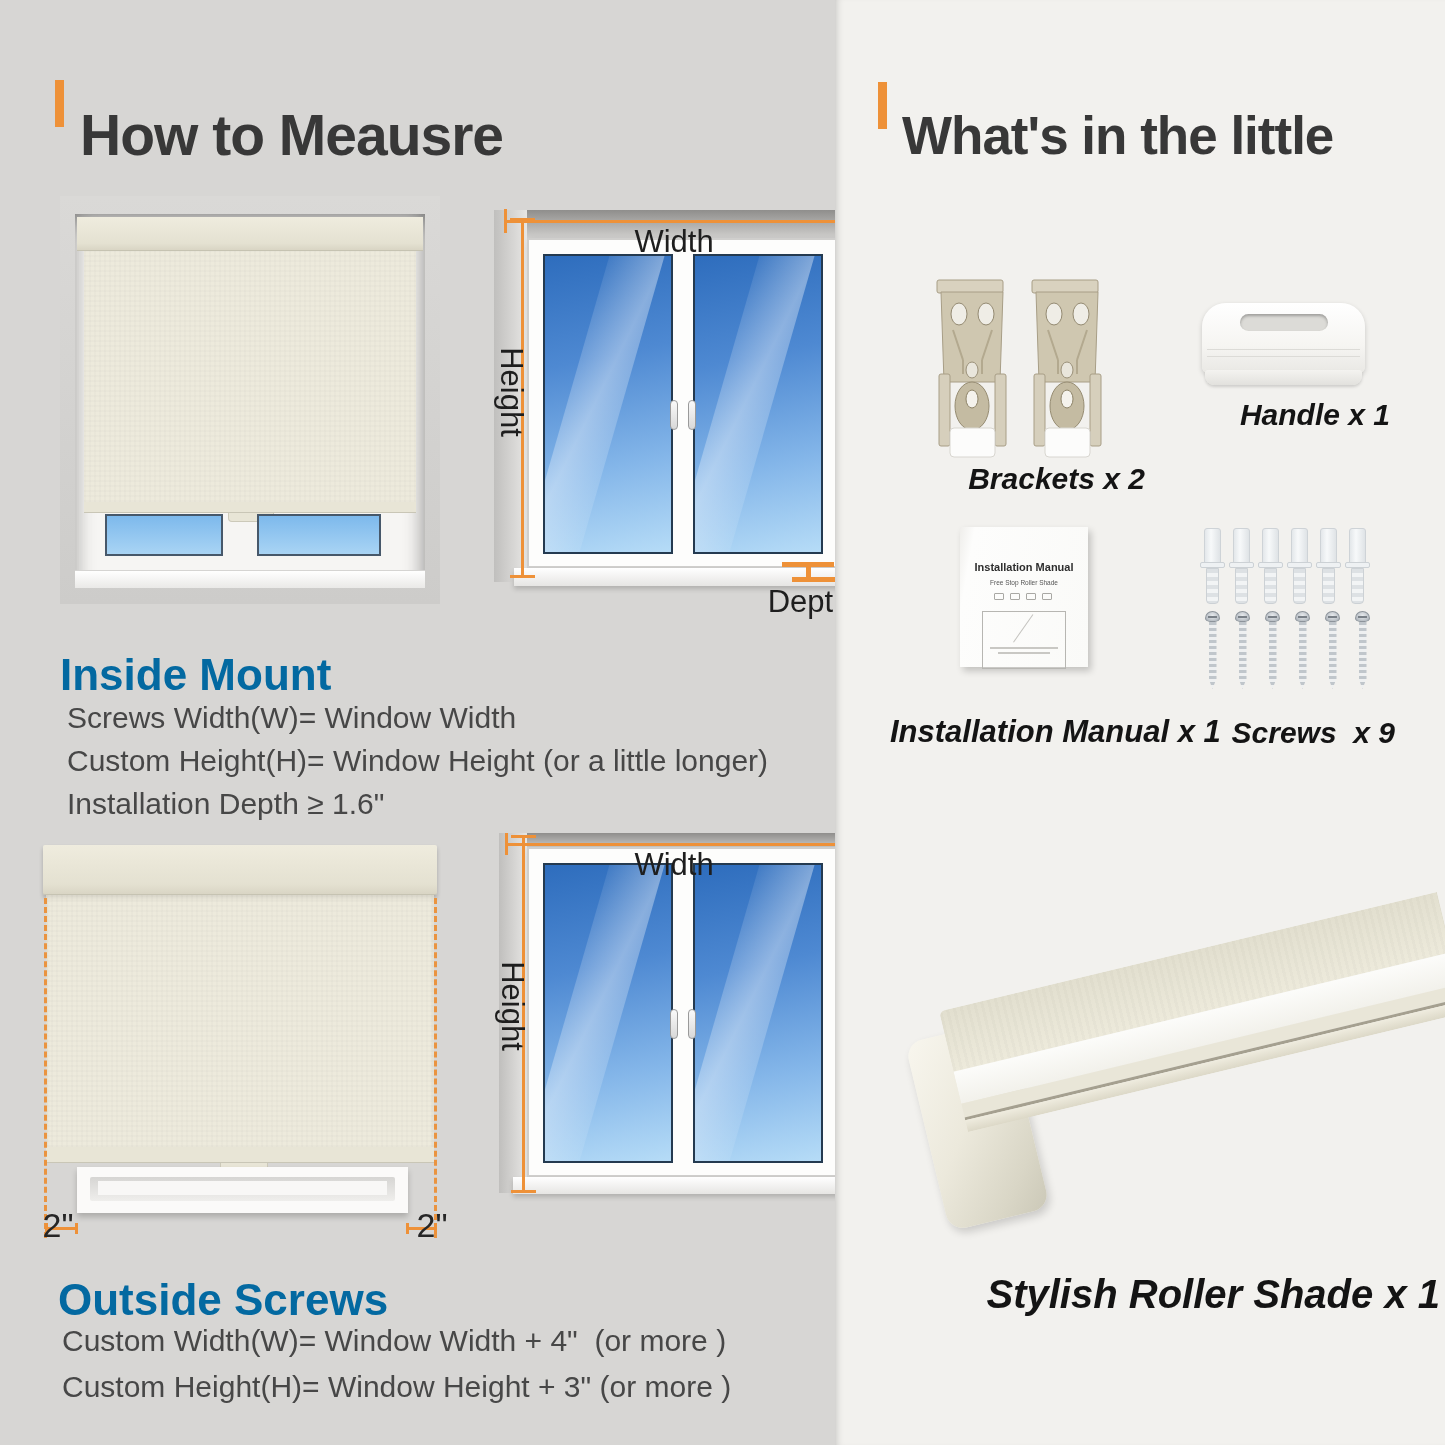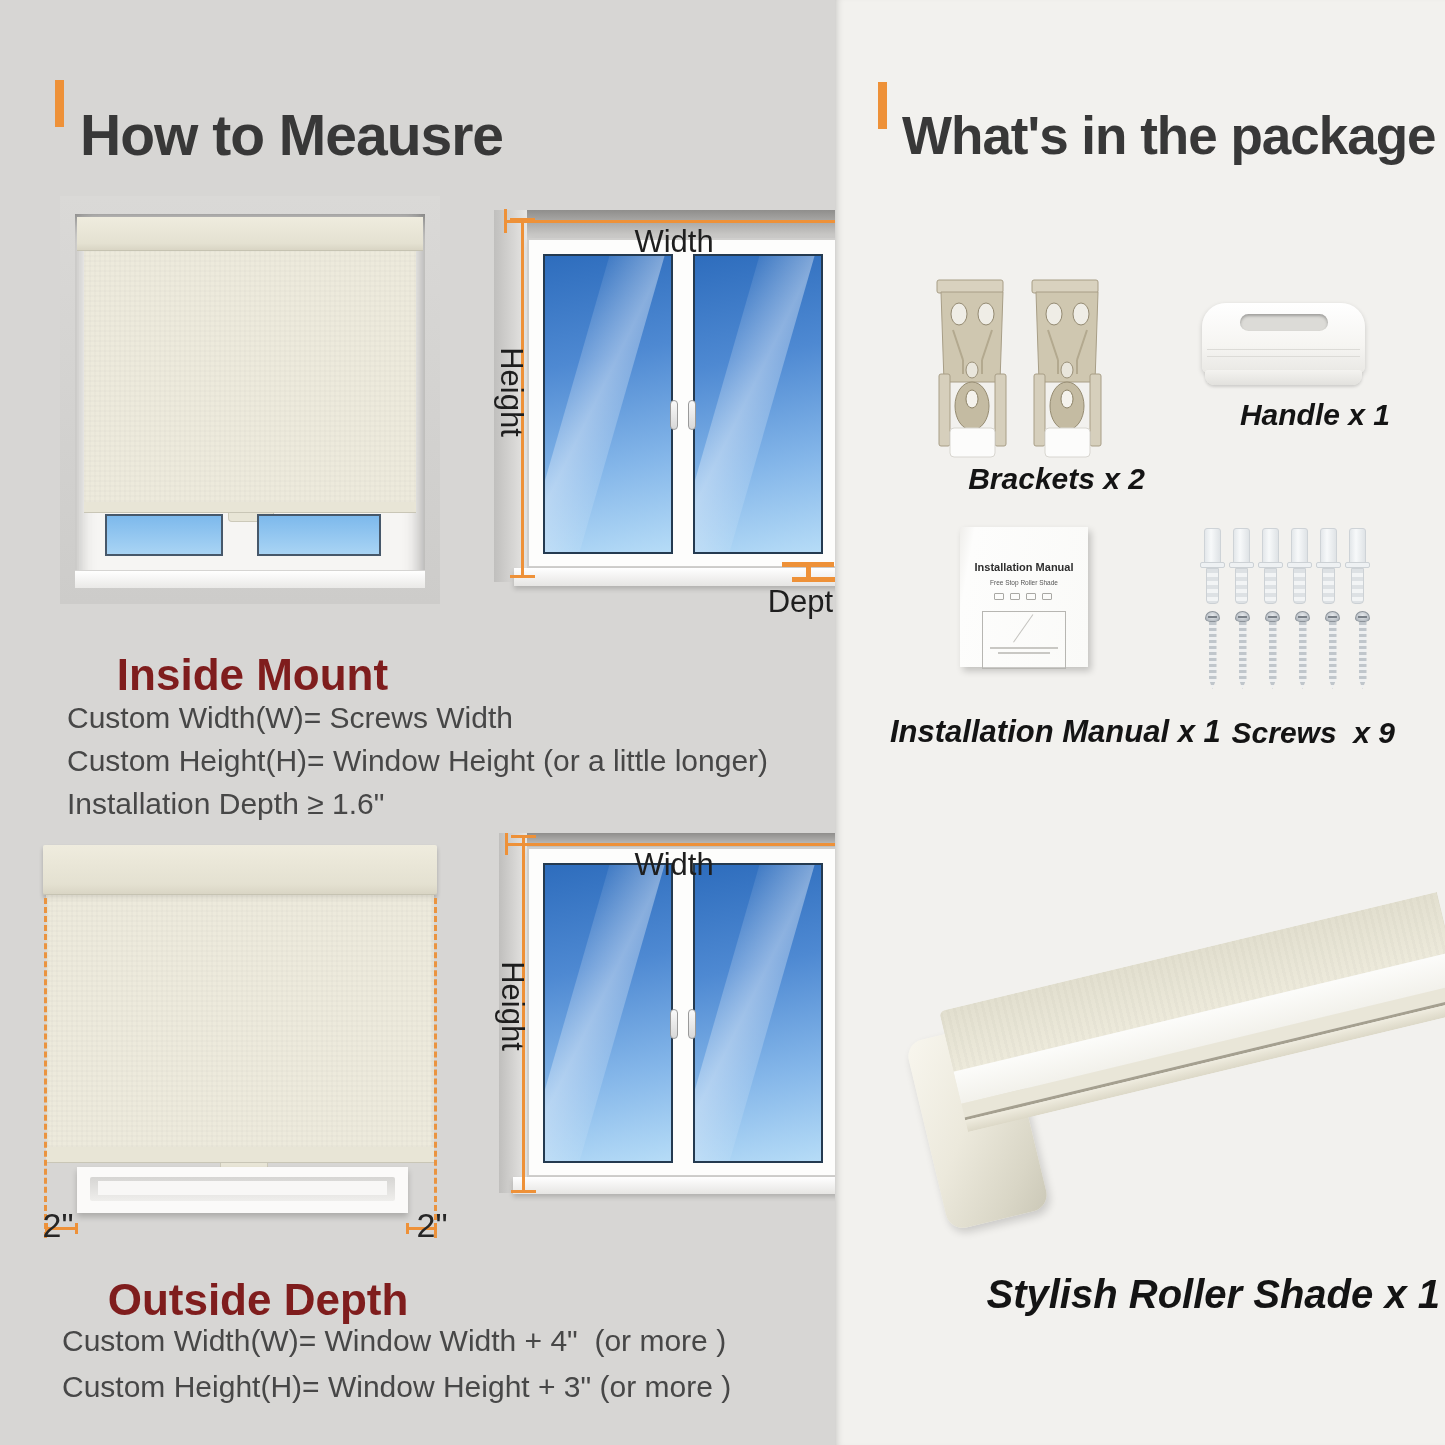--- a/index.html
+++ b/index.html
@@ -120,21 +120,21 @@
   .gap-arrow { position:absolute; top:1227px; height:3px; background:#ee9138; }
   .gap-arrow::before, .gap-arrow::after { content:""; position:absolute; top:-4px; width:3px; height:11px; background:#ee9138; }
   .gap-arrow::before { left:0; } .gap-arrow::after { right:0; }
   #gap-arrow-left { left:45px; width:33px; }
   #gap-arrow-right { left:406px; width:31px; }
   .gap-label { position:absolute; top:1206px; width:60px; font-size:34px; color:#262626; text-align:center; }
   #gap-label-left { left:28px; }
   #gap-label-right { left:402px; }
 
   
-  .mount-heading { position:absolute; font-size:44px; font-weight:bold; color:#7f1d1d; text-align:center; }
+  .mount-heading { position:absolute; font-size:44px; font-weight:bold; color:#0369a1; }
   #inside-heading { left:60px; top:613px; width:385px; }
   #outside-heading { left:58px; top:1238px; width:400px; }
   .instructions { position:absolute; font-size:30px; color:#474747; }
   .instructions div { white-space:pre; }
   #inside-instructions { left:67px; top:696px; line-height:43px; }
   #outside-instructions { left:62px; top:1318px; line-height:46px; }
 
   
   .pkg-label { position:absolute; font-size:30px; font-weight:bold; font-style:italic; color:#141414;
     text-align:right; white-space:pre; }
@@ -245,21 +245,21 @@
       <div class="o-cap depth-bar1"></div>
       <div class="o-cap depth-vert"></div>
       <div class="o-cap depth-bar2"></div>
       <div class="diagram-label width-label">Width</div>
       <div class="diagram-label height-label rot90">Height</div>
       <div class="diagram-label depth-label">Depth</div>
     </div>
 
     <h2 id="inside-heading" class="mount-heading">Inside Mount</h2>
     <div id="inside-instructions" class="instructions">
-      <div>Custom Width(W)= Screws Width</div>
+      <div>Screws Width(W)= Window Width</div>
       <div>Custom Height(H)= Window Height (or a little longer)</div>
       <div>Installation Depth ≥ 1.6"</div>
     </div>
 
     <div id="outside-photo">
       <div class="cassette"></div>
       <div class="fabric"></div>
       <div class="rail"></div>
       <div class="rail-tab"></div>
       <div class="low-frame"></div>
@@ -286,30 +286,30 @@
       <div class="o-line w-line"></div>
       <div class="o-cap w-cap-l"></div>
       <div class="o-cap w-cap-r"></div>
       <div class="o-line h-line"></div>
       <div class="o-cap h-cap-t"></div>
       <div class="o-cap h-cap-b"></div>
       <div class="diagram-label width-label">Width</div>
       <div class="diagram-label height-label rot90">Height</div>
     </div>
 
-    <h2 id="outside-heading" class="mount-heading">Outside Depth</h2>
+    <h2 id="outside-heading" class="mount-heading">Outside Screws</h2>
     <div id="outside-instructions" class="instructions">
       <div>Custom Width(W)= Window Width + 4"  (or more )</div>
       <div>Custom Height(H)= Window Height + 3" (or more )</div>
     </div>
   </section>
 
   <section id="right-panel">
     <div id="right-accent" class="accent-bar"></div>
-    <h1 id="right-title" class="section-title">What's in the package</h1>
+    <h1 id="right-title" class="section-title">What's in the little</h1>
 
     <div id="bracket-1" class="bracket">
       <svg width="75" height="182" viewBox="0 0 75 182">
         <rect x="2" y="2" width="66" height="13" rx="2" fill="#d9d2bf" stroke="#a89e86"></rect>
         <path d="M6,14 h62 l-3,90 h-56 z" fill="#cfc7b0" stroke="#a89e86"></path>
         <ellipse cx="24" cy="36" rx="8" ry="11" fill="#efede6" stroke="#948a72"></ellipse>
         <ellipse cx="51" cy="36" rx="8" ry="11" fill="#efede6" stroke="#948a72"></ellipse>
         <path d="M18,52 l10,30 M57,52 l-10,30 M28,82 v14 M47,82 v14" fill="none" stroke="#b3a98f" stroke-width="2"></path>
         <ellipse cx="37" cy="92" rx="6" ry="8" fill="#e9e6dc" stroke="#9a9078"></ellipse>
         <rect x="4" y="96" width="11" height="72" rx="2" fill="#d6cfbc" stroke="#a89e86"></rect>

